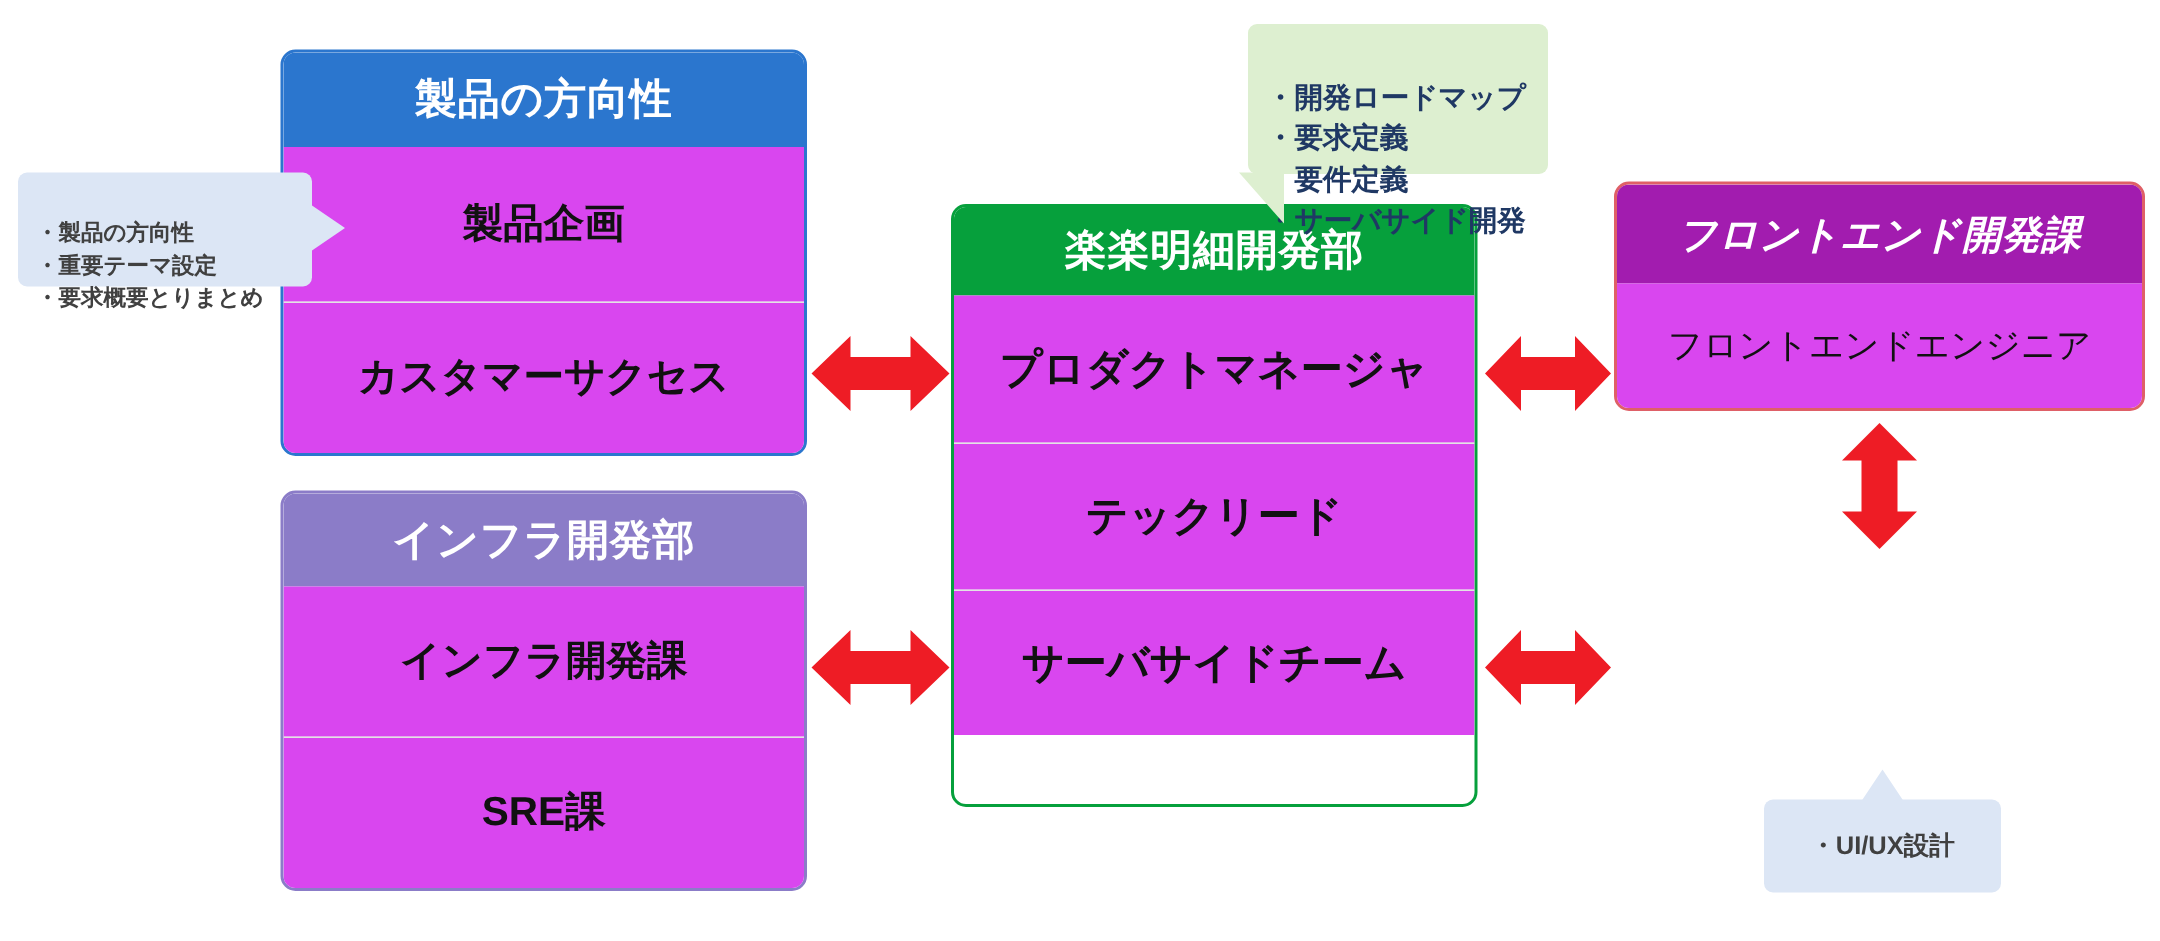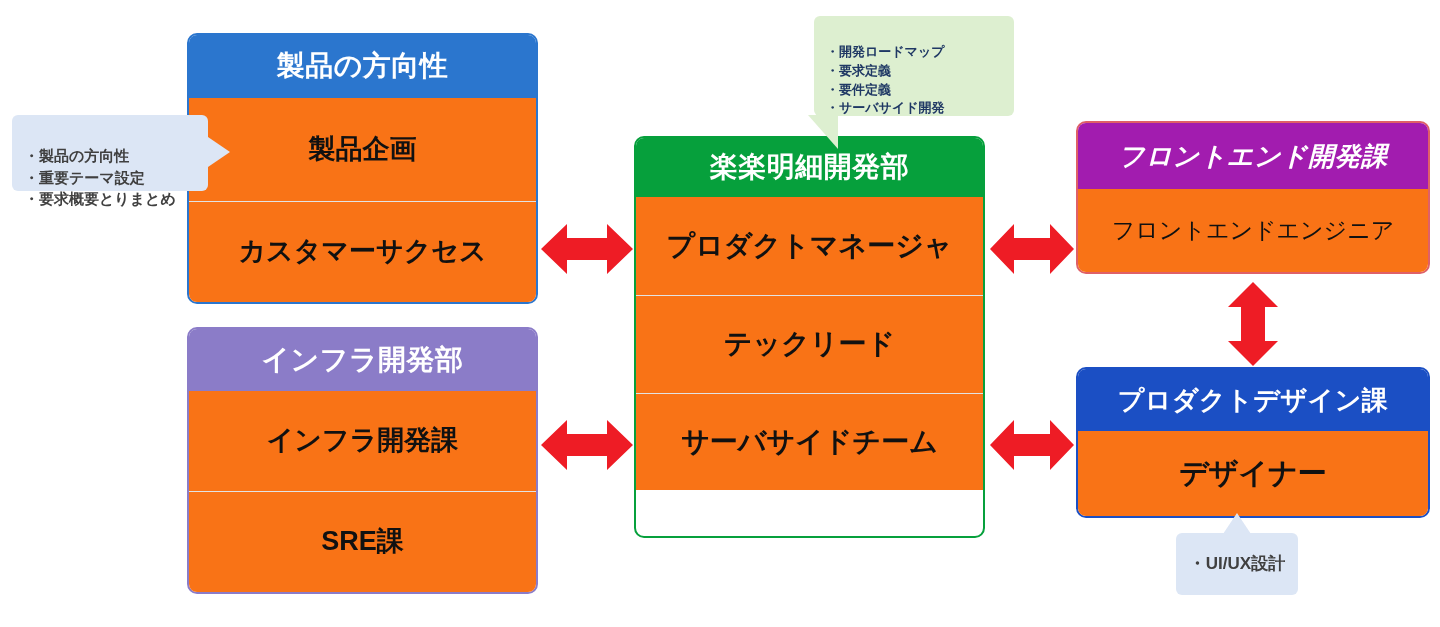--- a/index.html
+++ b/index.html
@@ -14,21 +14,21 @@
   .card{position:absolute;box-sizing:border-box;border-radius:10px;
         background:#ffffff;overflow:hidden;border:2px solid #000;}
   .card .hdr{
     box-sizing:border-box;width:100%;display:flex;align-items:center;
     justify-content:center;color:#ffffff;font-weight:bold;letter-spacing:.5px;
     text-align:center;line-height:1.1;
   }
   .card .rows{display:flex;flex-direction:column;}
   .card .row{
     box-sizing:border-box;display:flex;align-items:center;justify-content:center;
-    text-align:center;color:#111111;background:#f97316;line-height:1.15;
+    text-align:center;color:#111111;background:#d946ef;line-height:1.15;
   }
   .card .row + .row{border-top:1px solid #e3e3e3;}
 
   
   .c-blue   {border-color:#2B76CE;}
   .c-blue   .hdr{background:#2B76CE;}
   .c-purple {border-color:#8B7CC8;}
   .c-purple .hdr{background:#8B7CC8;}
   .c-green  {border-color:#06A03C;}
   .c-green  .hdr{background:#06A03C;}
@@ -78,43 +78,37 @@
     </div>
   </div>
 
   <div class="card c-red" style="left:1076px;top:121px;width:354px;height:153px;">
     <div class="hdr" style="height:66px;font-size:26px;">フロントエンド開発課</div>
     <div class="rows">
       <div class="row" style="height:83px;font-size:23px;font-weight:normal;">フロントエンドエンジニア</div>
     </div>
   </div>
 
-  <div class="card c-dblue" style="left:1076px;top:367px;width:354px;height:151px;">
-    <div class="hdr" style="height:62px;font-size:26px;">プロダクトデザイン課</div>
-    <div class="rows">
-      <div class="row" style="height:85px;font-size:29px;font-weight:bold;">デザイナー</div>
-    </div>
-  </div>
 
   <div class="callout co-blue" style="left:12px;top:115px;width:196px;height:76px;font-size:15px;">
     <span>・製品の方向性
 ・重要テーマ設定
 ・要求概要とりまとめ</span>
     <span class="tail" style="right:-22px;top:22px;border-top:15px solid transparent;border-bottom:15px solid transparent;border-left:22px solid #DCE6F5;"></span>
   </div>
 
-  <div class="callout co-green" style="left:814px;top:16px;width:200px;height:100px;font-size:13px;">
+  <div class="callout co-green" style="left:832px;top:16px;width:200px;height:100px;font-size:19px;">
     <span>・開発ロードマップ
 ・要求定義
 ・要件定義
 ・サーバサイド開発</span>
     <span class="tail" style="left:-6px;bottom:-33px;border-right:30px solid #DDEFD0;border-bottom:34px solid transparent;"></span>
   </div>
 
-  <div class="callout co-blue" style="left:1176px;top:533px;width:122px;height:62px;font-size:17px;display:flex;align-items:center;justify-content:center;">
+  <div class="callout co-blue" style="left:1176px;top:533px;width:158px;height:62px;font-size:17px;display:flex;align-items:center;justify-content:center;">
     <span>・UI/UX設計</span>
     <span class="tail" style="left:50%;margin-left:-14px;top:-20px;border-left:14px solid transparent;border-right:14px solid transparent;border-bottom:21px solid #DCE6F5;"></span>
   </div>
 
   <div class="arrow" style="left:541px;top:219px;width:92px;height:60px;">
     <svg width="92" height="60" viewBox="0 0 92 60">
       <polygon points="0,30 26,5 26,19 66,19 66,5 92,30 66,55 66,41 26,41 26,55" fill="#EE1C25"></polygon>
     </svg>
   </div>
 

